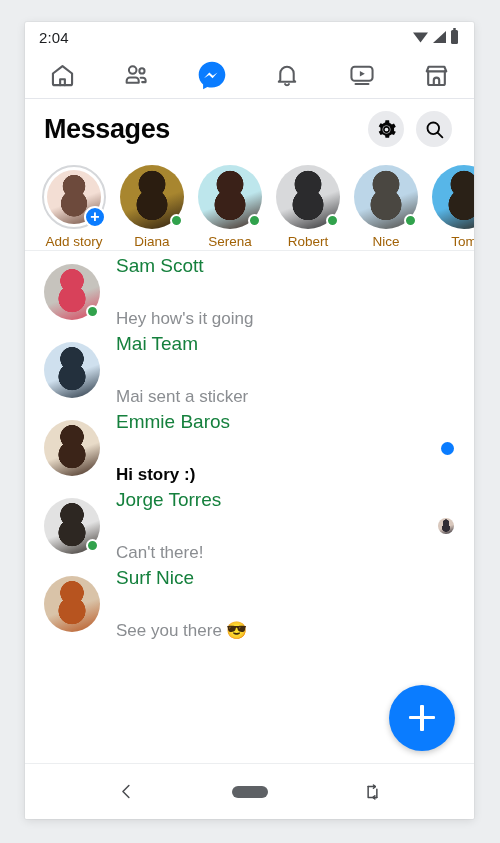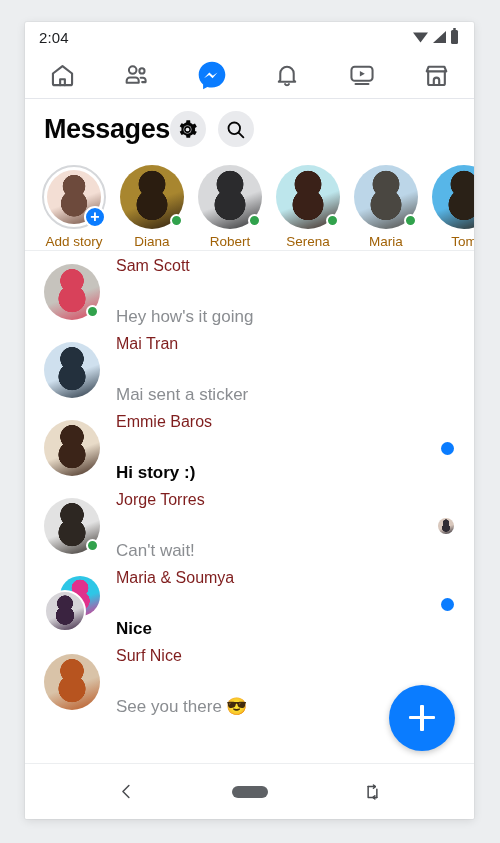--- a/index.html
+++ b/index.html
@@ -55,21 +55,21 @@
   }
   #tabbar .tab {
     flex:1; display:flex; align-items:center; justify-content:center;
     height:100%;
   }
   #tabbar svg { display:block; }
 
   
   #msg-header {
     flex:0 0 60px; height:60px;
-    display:flex; align-items:center; justify-content:flex-start;
+    display:flex; align-items:center; justify-content:space-between;
     padding:0 22px 0 19px;
   }
   #msg-header .title {
     font-size:27px; font-weight:bold; color:#050505; letter-spacing:-.4px;
   }
   #msg-header .actions { display:flex; align-items:center; gap:12px; }
   .circ-btn {
     width:36px; height:36px; border-radius:50%;
     background:#e9eaed;
     display:flex; align-items:center; justify-content:center;
@@ -126,21 +126,21 @@
     padding:0 20px 0 19px;
     position:relative;
   }
   .row .av-wrap { position:relative; flex:0 0 56px; width:56px; height:56px; }
   .row .av {
     width:56px; height:56px; border-radius:50%;
     background-size:cover; background-position:center 22%;
   }
   .row .texts { flex:1 1 auto; margin-left:16px; min-width:0; }
   .row .name {
-    font-size:16px; color:#7f1d1d; line-height:1.35;
+    font-size:19px; color:#15803d; line-height:1.35;
     white-space:nowrap; overflow:hidden; text-overflow:ellipsis;
   }
   .row .snippet {
     font-size:17px; color:#8a8d91; line-height:1.35;
     white-space:nowrap; overflow:hidden; text-overflow:ellipsis;margin-top:30px;
   }
   .row.unread .name { font-weight:normal; }
   .row.unread .snippet { color:#050505; font-weight:bold; }
   .row .right { flex:0 0 auto; margin-left:10px; display:flex; align-items:center; }
   .unread-dot { width:13px; height:13px; border-radius:50%; background:#0a7cff; }
@@ -283,38 +283,38 @@
       </div>
       <div class="story">
         <div class="ring">
           <div class="pic" style="background: radial-gradient(circle at 50% 62%, rgb(43, 29, 16) 0px, rgb(43, 29, 16) 30%, transparent 31%), radial-gradient(circle at 50% 30%, rgb(43, 29, 16) 0px, rgb(43, 29, 16) 24%, transparent 25%), linear-gradient(160deg, rgb(168, 134, 47) 0%, rgb(168, 134, 47) 55%, rgb(43, 29, 16) 100%);"></div>
           <span class="dot-online"></span>
         </div>
         <div class="label">Diana</div>
       </div>
       <div class="story">
         <div class="ring">
+          <div class="pic" style="background: radial-gradient(circle at 50% 62%, rgb(58, 33, 24) 0px, rgb(58, 33, 24) 30%, transparent 31%), radial-gradient(circle at 50% 30%, rgb(58, 33, 24) 0px, rgb(58, 33, 24) 24%, transparent 25%), linear-gradient(160deg, rgb(189, 230, 236) 0%, rgb(189, 230, 236) 55%, rgb(58, 33, 24) 100%);"></div>
+          <span class="dot-online"></span>
+        </div>
+        <div class="label">Serena</div>
+      </div>
+      <div class="story">
+        <div class="ring">
           <div class="pic" style="background: radial-gradient(circle at 50% 62%, rgb(43, 43, 45) 0px, rgb(43, 43, 45) 30%, transparent 31%), radial-gradient(circle at 50% 30%, rgb(43, 43, 45) 0px, rgb(43, 43, 45) 24%, transparent 25%), linear-gradient(160deg, rgb(216, 217, 219) 0%, rgb(216, 217, 219) 55%, rgb(43, 43, 45) 100%);"></div>
           <span class="dot-online"></span>
         </div>
         <div class="label">Robert</div>
       </div>
       <div class="story">
         <div class="ring">
-          <div class="pic" style="background: radial-gradient(circle at 50% 62%, rgb(58, 33, 24) 0px, rgb(58, 33, 24) 30%, transparent 31%), radial-gradient(circle at 50% 30%, rgb(58, 33, 24) 0px, rgb(58, 33, 24) 24%, transparent 25%), linear-gradient(160deg, rgb(189, 230, 236) 0%, rgb(189, 230, 236) 55%, rgb(58, 33, 24) 100%);"></div>
-          <span class="dot-online"></span>
-        </div>
-        <div class="label">Serena</div>
-      </div>
-      <div class="story">
-        <div class="ring">
           <div class="pic" style="background: radial-gradient(circle at 50% 62%, rgb(74, 71, 65) 0px, rgb(74, 71, 65) 30%, transparent 31%), radial-gradient(circle at 50% 30%, rgb(74, 71, 65) 0px, rgb(74, 71, 65) 24%, transparent 25%), linear-gradient(160deg, rgb(188, 214, 232) 0%, rgb(188, 214, 232) 55%, rgb(74, 71, 65) 100%);"></div>
           <span class="dot-online"></span>
         </div>
-        <div class="label">Maria</div>
+        <div class="label">Nice</div>
       </div>
       <div class="story">
         <div class="ring">
           <div class="pic" style="background: radial-gradient(circle at 50% 62%, rgb(42, 33, 23) 0px, rgb(42, 33, 23) 30%, transparent 31%), radial-gradient(circle at 50% 30%, rgb(42, 33, 23) 0px, rgb(42, 33, 23) 24%, transparent 25%), linear-gradient(160deg, rgb(87, 182, 232) 0%, rgb(87, 182, 232) 55%, rgb(42, 33, 23) 100%);"></div>
         </div>
         <div class="label">Tom</div>
       </div>
     </div>
 
   <div id="list">
@@ -328,21 +328,21 @@
             <div class="name">Sam Scott</div>
             <div class="snippet">Hey how's it going</div>
           </div>
           <div class="right"></div>
         </div>
         <div class="row">
           <div class="av-wrap">
             <div class="av" style="background: radial-gradient(circle at 50% 62%, rgb(35, 48, 61) 0px, rgb(35, 48, 61) 30%, transparent 31%), radial-gradient(circle at 50% 30%, rgb(35, 48, 61) 0px, rgb(35, 48, 61) 24%, transparent 25%), linear-gradient(160deg, rgb(207, 224, 238) 0%, rgb(207, 224, 238) 55%, rgb(35, 48, 61) 100%);"></div>
           </div>
           <div class="texts">
-            <div class="name">Mai Tran</div>
+            <div class="name">Mai Team</div>
             <div class="snippet">Mai sent a sticker</div>
           </div>
           <div class="right"></div>
         </div>
         <div class="row unread">
           <div class="av-wrap">
             <div class="av" style="background: radial-gradient(circle at 50% 62%, rgb(59, 36, 24) 0px, rgb(59, 36, 24) 30%, transparent 31%), radial-gradient(circle at 50% 30%, rgb(59, 36, 24) 0px, rgb(59, 36, 24) 24%, transparent 25%), linear-gradient(160deg, rgb(232, 219, 200) 0%, rgb(232, 219, 200) 55%, rgb(59, 36, 24) 100%);"></div>
           </div>
           <div class="texts">
             <div class="name">Emmie Baros</div>
@@ -352,39 +352,24 @@
             <span class="unread-dot"></span>
           </div>
         </div>
         <div class="row">
           <div class="av-wrap">
             <div class="av" style="background: radial-gradient(circle at 50% 62%, rgb(45, 39, 34) 0px, rgb(45, 39, 34) 30%, transparent 31%), radial-gradient(circle at 50% 30%, rgb(45, 39, 34) 0px, rgb(45, 39, 34) 24%, transparent 25%), linear-gradient(160deg, rgb(226, 226, 226) 0%, rgb(226, 226, 226) 55%, rgb(45, 39, 34) 100%);"></div>
             <span class="dot-online"></span>
           </div>
           <div class="texts">
             <div class="name">Jorge Torres</div>
-            <div class="snippet">Can't wait!</div>
+            <div class="snippet">Can't there!</div>
           </div>
           <div class="right">
             <span class="receipt" style="background: radial-gradient(circle at 50% 62%, rgb(47, 43, 51) 0px, rgb(47, 43, 51) 30%, transparent 31%), radial-gradient(circle at 50% 30%, rgb(47, 43, 51) 0px, rgb(47, 43, 51) 24%, transparent 25%), linear-gradient(160deg, rgb(217, 200, 189) 0%, rgb(217, 200, 189) 55%, rgb(47, 43, 51) 100%);"></span>
-          </div>
-        </div>
-        <div class="row unread">
-          <div class="av-wrap">
-            <div class="grp">
-              <div class="g1" style="background: radial-gradient(circle at 50% 62%, rgb(224, 49, 140) 0px, rgb(224, 49, 140) 30%, transparent 31%), radial-gradient(circle at 50% 30%, rgb(224, 49, 140) 0px, rgb(224, 49, 140) 24%, transparent 25%), linear-gradient(160deg, rgb(46, 198, 230) 0%, rgb(46, 198, 230) 55%, rgb(224, 49, 140) 100%);"></div>
-              <div class="g2" style="background: radial-gradient(circle at 50% 62%, rgb(58, 35, 64) 0px, rgb(58, 35, 64) 30%, transparent 31%), radial-gradient(circle at 50% 30%, rgb(58, 35, 64) 0px, rgb(58, 35, 64) 24%, transparent 25%), linear-gradient(160deg, rgb(214, 212, 216) 0%, rgb(214, 212, 216) 55%, rgb(58, 35, 64) 100%);"></div>
-            </div>
-          </div>
-          <div class="texts">
-            <div class="name">Maria &amp; Soumya</div>
-            <div class="snippet">Nice</div>
-          </div>
-          <div class="right">
-            <span class="unread-dot"></span>
           </div>
         </div>
         <div class="row">
           <div class="av-wrap">
             <div class="av" style="background: radial-gradient(circle at 50% 62%, rgb(183, 84, 31) 0px, rgb(183, 84, 31) 30%, transparent 31%), radial-gradient(circle at 50% 30%, rgb(183, 84, 31) 0px, rgb(183, 84, 31) 24%, transparent 25%), linear-gradient(160deg, rgb(217, 195, 168) 0%, rgb(217, 195, 168) 55%, rgb(183, 84, 31) 100%);"></div>
           </div>
           <div class="texts">
             <div class="name">Surf Nice</div>
             <div class="snippet">See you there 😎</div>
           </div>

